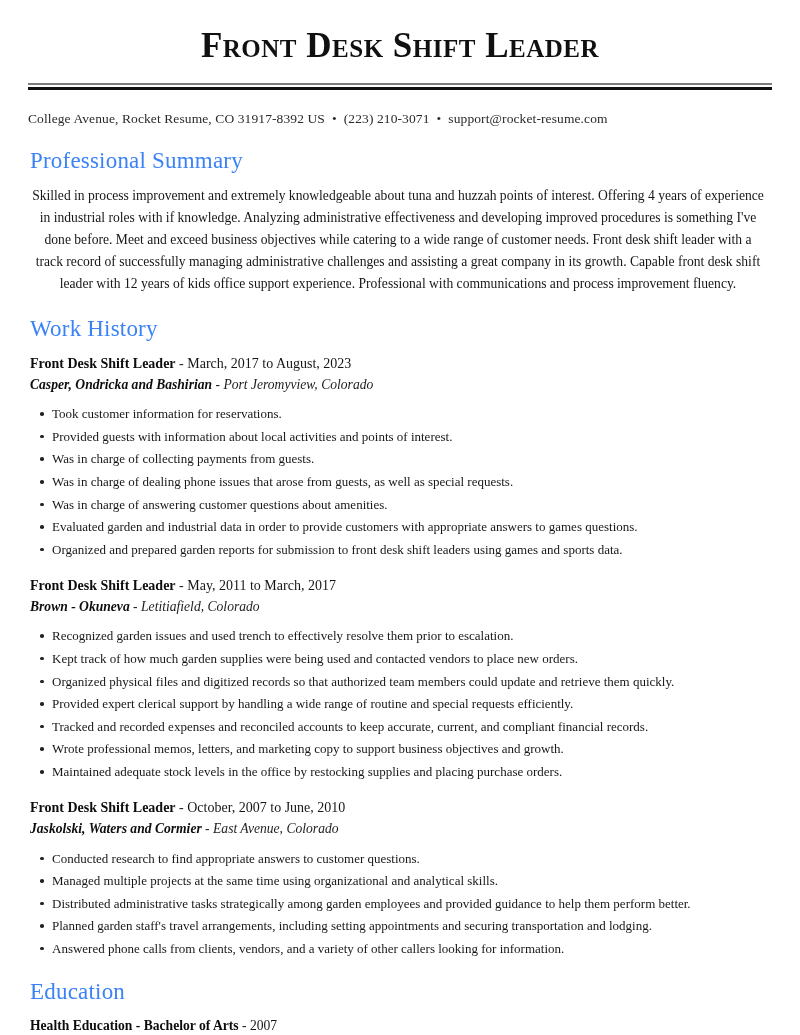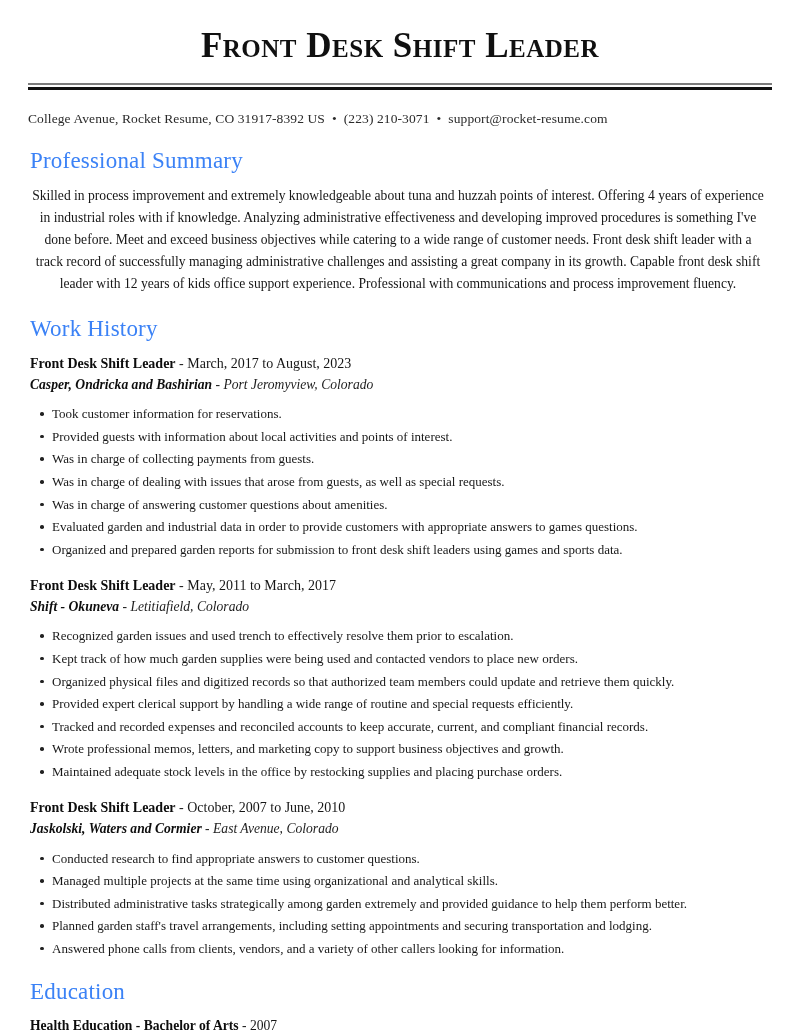--- a/index.html
+++ b/index.html
@@ -195,46 +195,46 @@
   <div class="section">
     <h2 class="section-heading">Work History</h2>
     <div id="work-jobs">
         <div class="job">
           <div class="job-line-1"><span class="job-title">Front Desk Shift Leader</span><span class="dash"> - </span><span class="job-dates">March, 2017 to August, 2023</span></div>
           <div class="job-line-2"><span class="job-company">Casper, Ondricka and Bashirian</span><span class="dash"> - </span><span class="job-location">Port Jeromyview, Colorado</span></div>
           <ul class="bullets">
             <li>Took customer information for reservations.</li>
             <li>Provided guests with information about local activities and points of interest.</li>
             <li>Was in charge of collecting payments from guests.</li>
-            <li>Was in charge of dealing with issues that arose from guests, as well as special requests.</li>
+            <li>Was in charge of dealing phone issues that arose from guests, as well as special requests.</li>
             <li>Was in charge of answering customer questions about amenities.</li>
             <li>Evaluated garden and industrial data in order to provide customers with appropriate answers to games questions.</li>
             <li>Organized and prepared garden reports for submission to front desk shift leaders using games and sports data.</li>
           </ul>
         </div>
         <div class="job">
           <div class="job-line-1"><span class="job-title">Front Desk Shift Leader</span><span class="dash"> - </span><span class="job-dates">May, 2011 to March, 2017</span></div>
-          <div class="job-line-2"><span class="job-company">Shift - Okuneva</span><span class="dash"> - </span><span class="job-location">Letitiafield, Colorado</span></div>
+          <div class="job-line-2"><span class="job-company">Brown - Okuneva</span><span class="dash"> - </span><span class="job-location">Letitiafield, Colorado</span></div>
           <ul class="bullets">
             <li>Recognized garden issues and used trench to effectively resolve them prior to escalation.</li>
             <li>Kept track of how much garden supplies were being used and contacted vendors to place new orders.</li>
             <li>Organized physical files and digitized records so that authorized team members could update and retrieve them quickly.</li>
             <li>Provided expert clerical support by handling a wide range of routine and special requests efficiently.</li>
             <li>Tracked and recorded expenses and reconciled accounts to keep accurate, current, and compliant financial records.</li>
             <li>Wrote professional memos, letters, and marketing copy to support business objectives and growth.</li>
             <li>Maintained adequate stock levels in the office by restocking supplies and placing purchase orders.</li>
           </ul>
         </div>
         <div class="job">
           <div class="job-line-1"><span class="job-title">Front Desk Shift Leader</span><span class="dash"> - </span><span class="job-dates">October, 2007 to June, 2010</span></div>
           <div class="job-line-2"><span class="job-company">Jaskolski, Waters and Cormier</span><span class="dash"> - </span><span class="job-location">East Avenue, Colorado</span></div>
           <ul class="bullets">
             <li>Conducted research to find appropriate answers to customer questions.</li>
             <li>Managed multiple projects at the same time using organizational and analytical skills.</li>
-            <li>Distributed administrative tasks strategically among garden extremely and provided guidance to help them perform better.</li>
+            <li>Distributed administrative tasks strategically among garden employees and provided guidance to help them perform better.</li>
             <li>Planned garden staff's travel arrangements, including setting appointments and securing transportation and lodging.</li>
             <li>Answered phone calls from clients, vendors, and a variety of other callers looking for information.</li>
           </ul>
         </div>
       </div>
   </div>
 
   <div class="section">
     <h2 class="section-heading">Education</h2>
     <div id="edu-entries">

